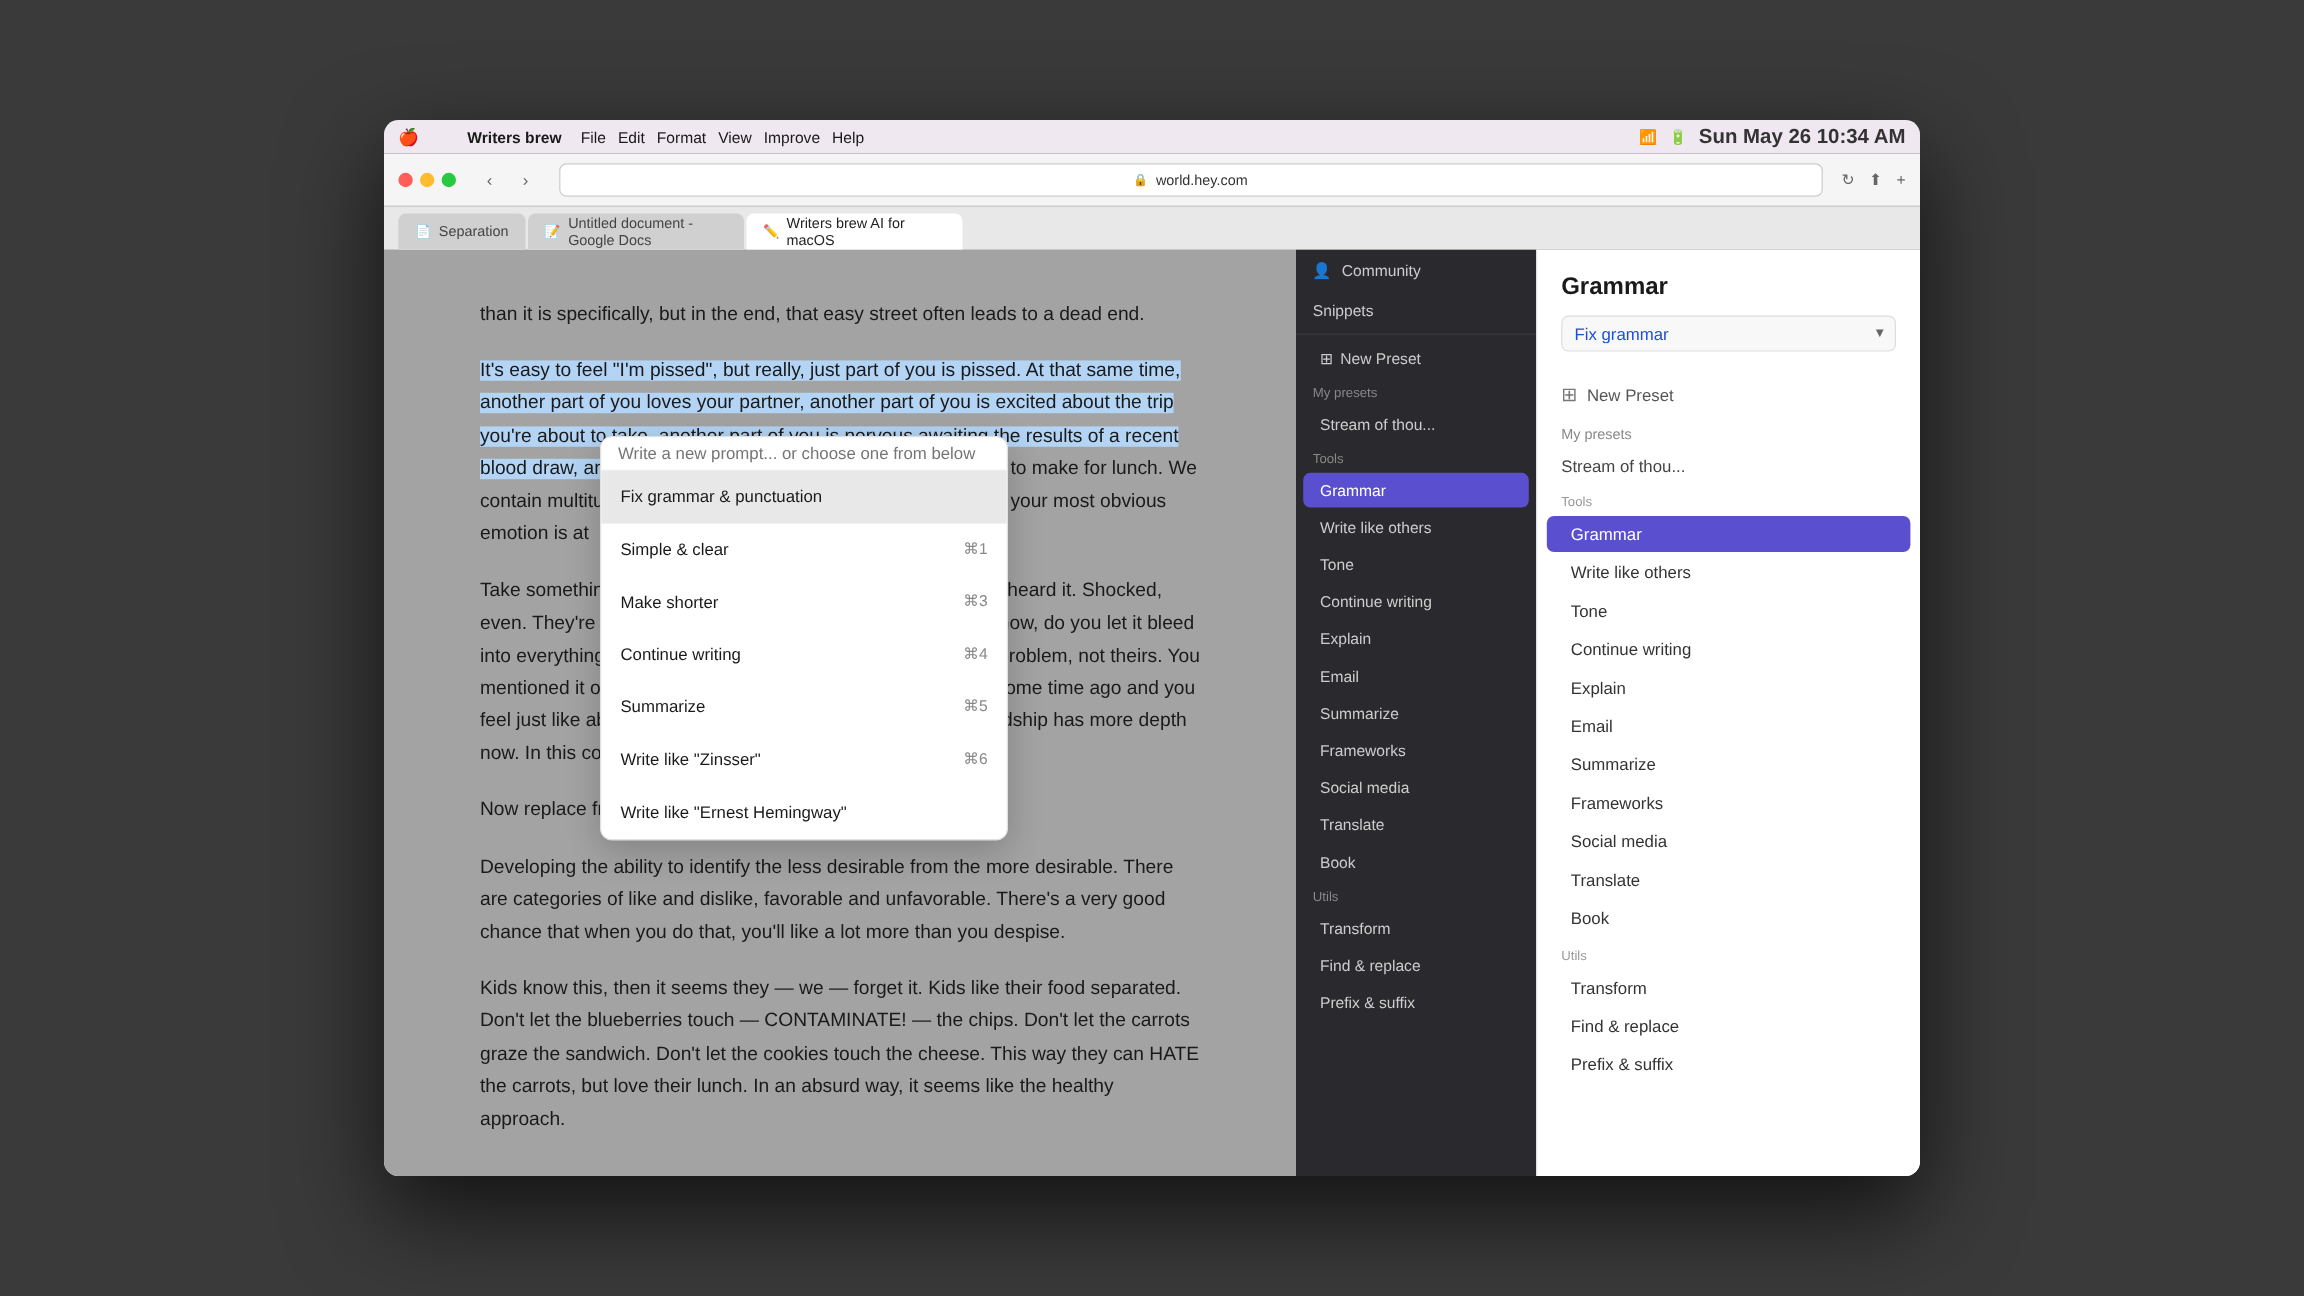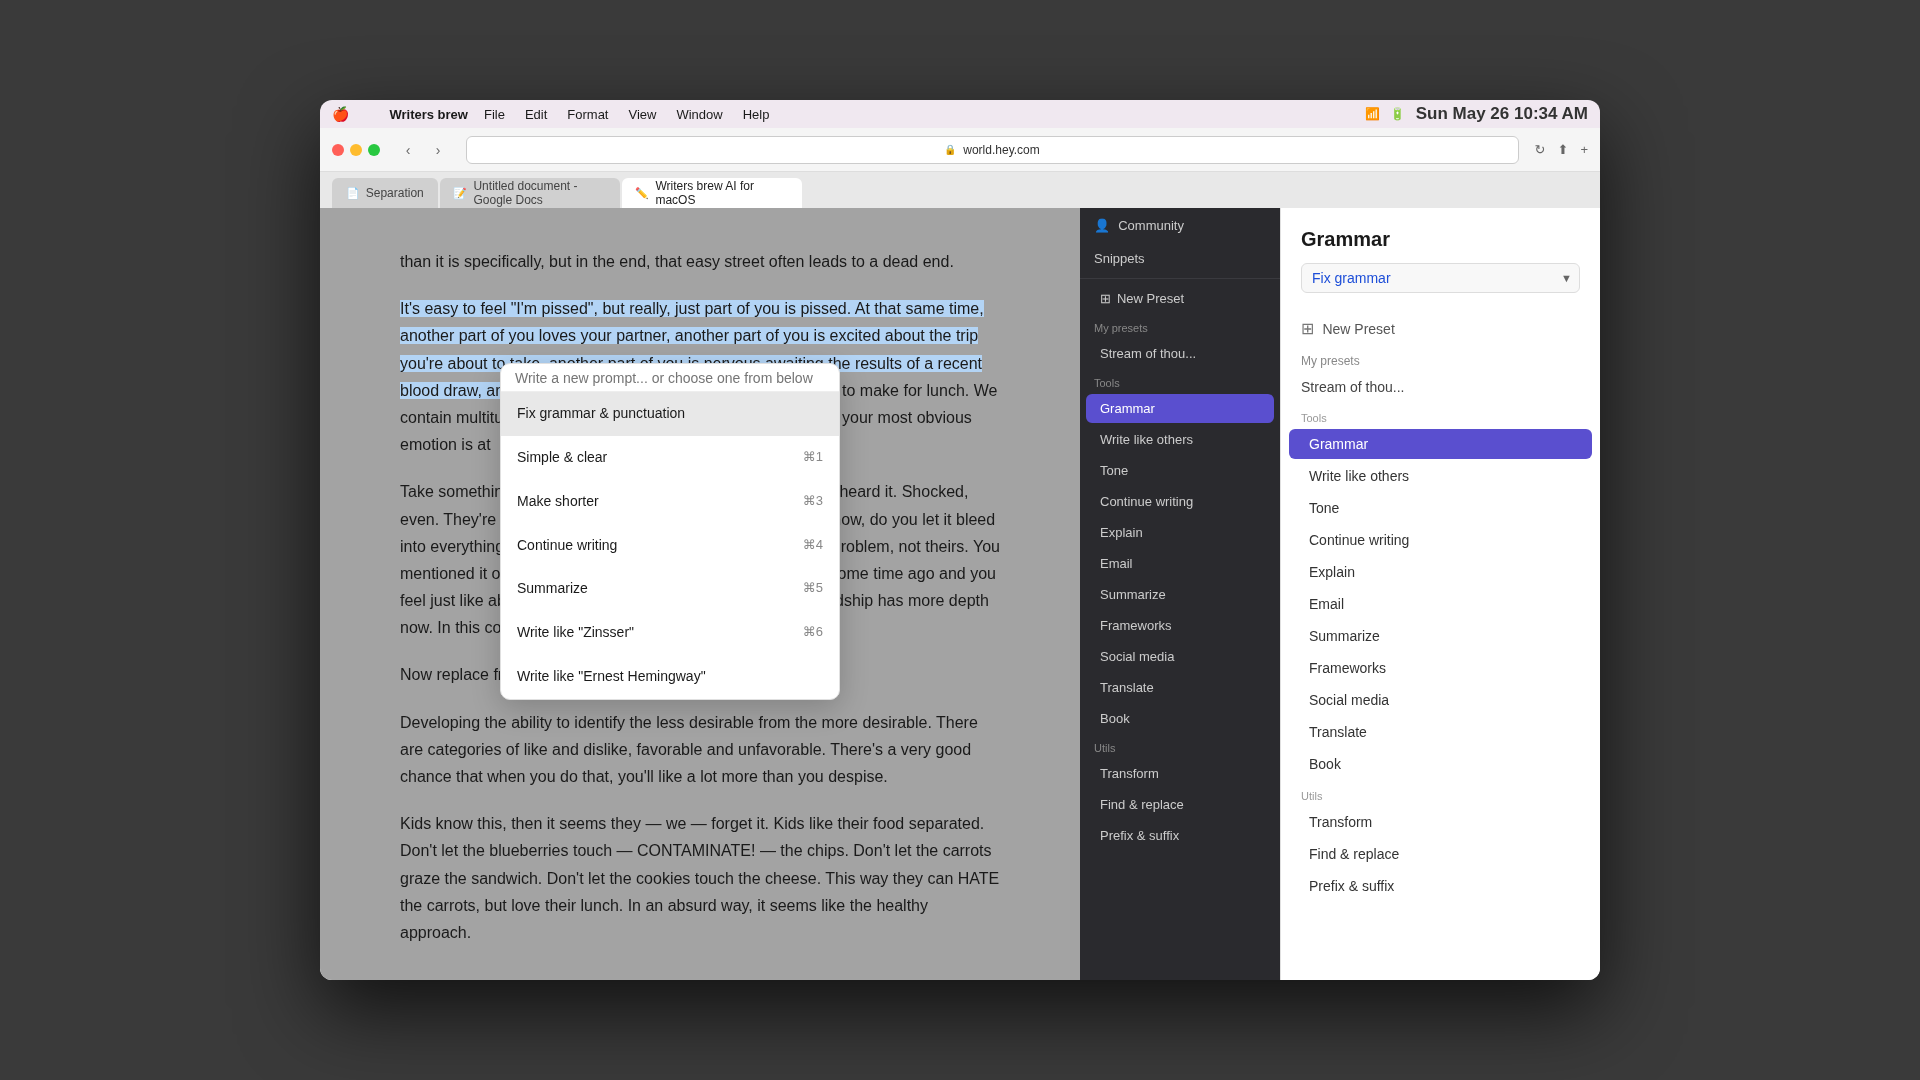--- a/index.html
+++ b/index.html
@@ -40,21 +40,21 @@
       margin-right: 4px;
     }
     .mac-menubar .app-name {
       font-weight: 600;
       font-size: 13px;
       color: #1a1a1a;
       margin-left: 20px;
     }
     .mac-menubar .menu-items {
       display: flex;
-      gap: 20px;
+      gap: 10px;
     }
     .mac-menubar .menu-item {
       font-size: 13px;
       color: #1a1a1a;
     }
     .mac-menubar .right-items {
       margin-left: auto;
       display: flex;
       align-items: center;
       gap: 10px;
@@ -369,21 +369,21 @@
 <div class="mac-window">
 
   <div class="mac-menubar">
     <span class="apple-logo">🍎</span>
     <span class="app-name">Writers brew</span>
     <div class="menu-items">
       <span class="menu-item">File</span>
       <span class="menu-item">Edit</span>
       <span class="menu-item">Format</span>
       <span class="menu-item">View</span>
-      <span class="menu-item">Window</span>
+      <span class="menu-item">Improve</span>
       <span class="menu-item">Help</span>
     </div>
     <div class="right-items">
       <span>📶</span>
       <span>🔋</span>
       <span class="clock">Sun May 26  10:34 AM</span>
     </div>
   </div>
 
   <div class="browser-chrome">

